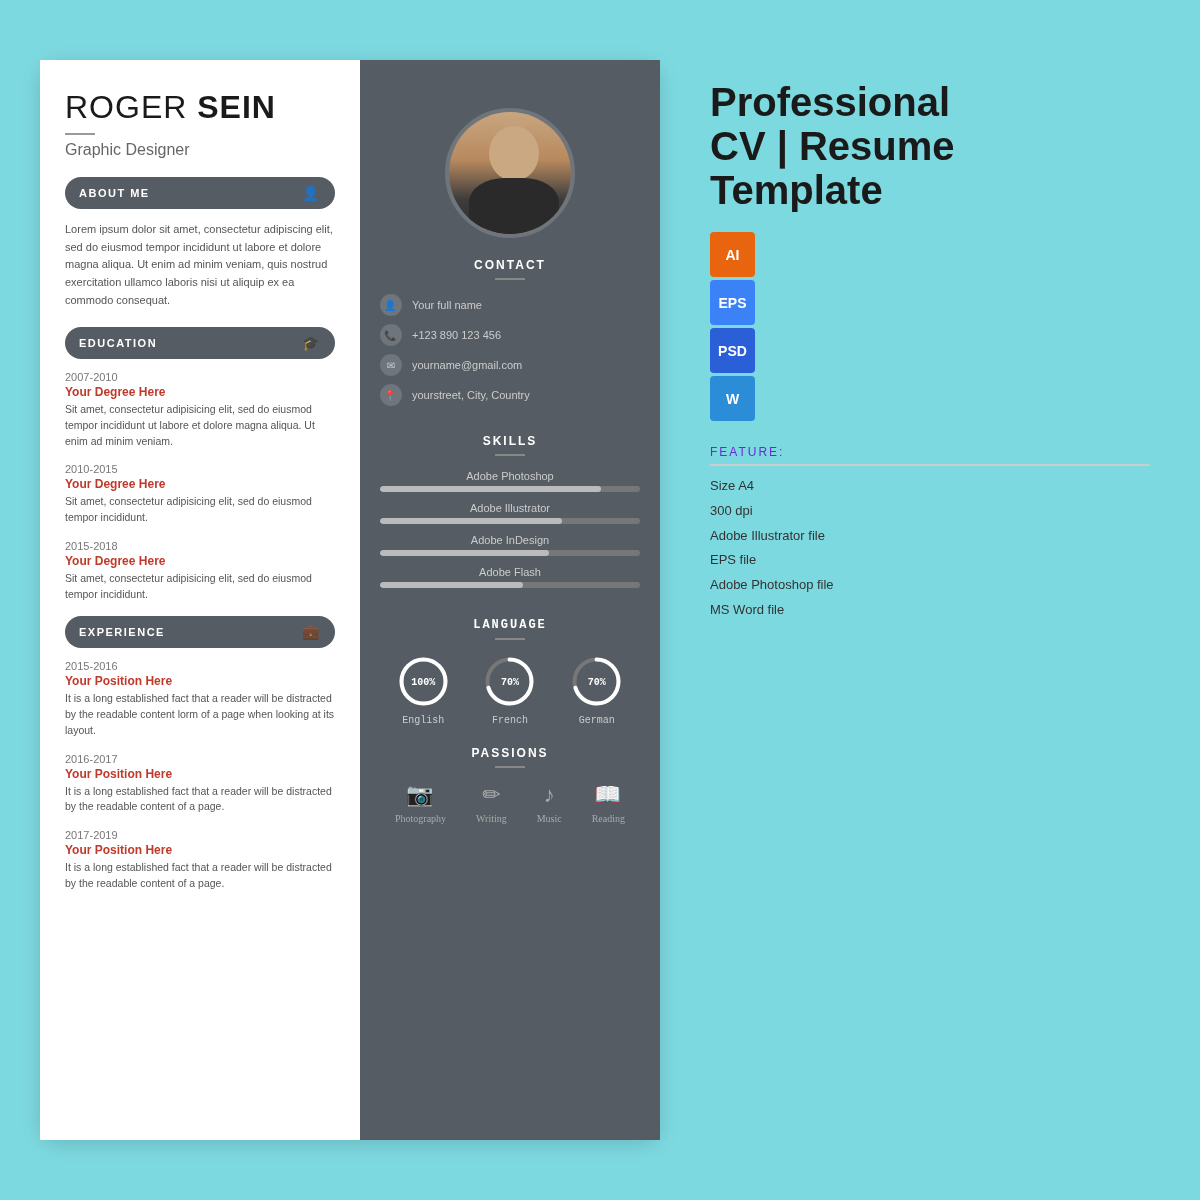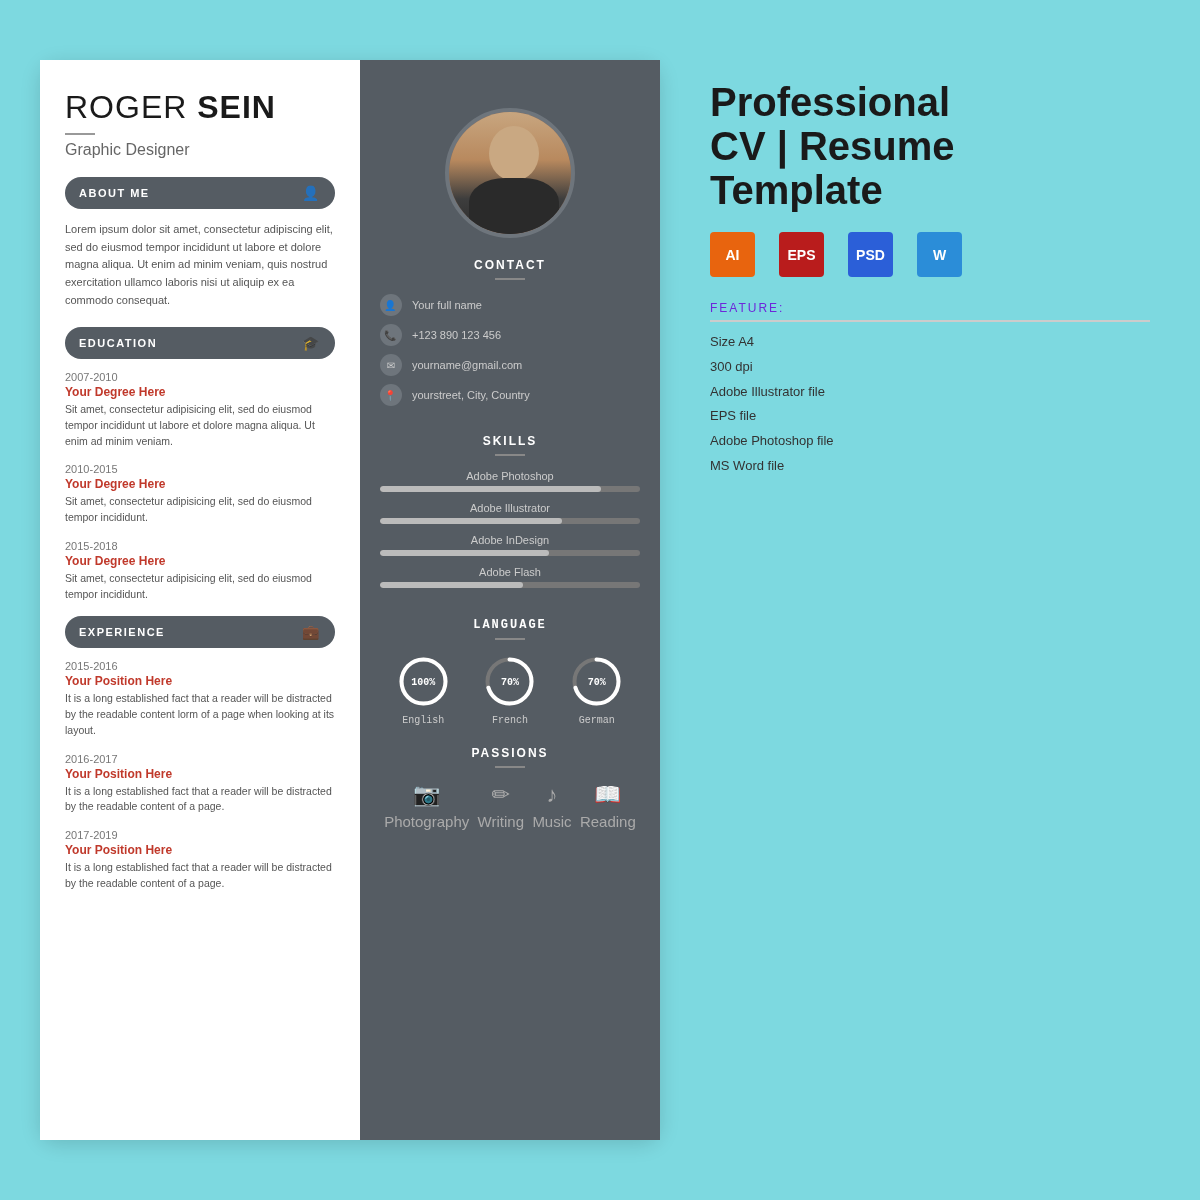--- a/index.html
+++ b/index.html
@@ -279,53 +279,55 @@
       display: flex;
       flex-direction: column;
       align-items: center;
       gap: 5px;
     }
     .passion-icon {
       font-size: 22px;
       color: #aaa;
     }
     .passion-label {
-      font-size: 15px;
+      font-size: 10px;
       color: #aaa;
+      font-family: Liberation Serif, serif;
     }
     
     .info-panel {
       flex: 1;
       padding: 20px 10px;
     }
     .info-title {
       font-size: 40px;
       font-weight: 900;
       color: #1a1a1a;
       line-height: 1.1;
       margin-bottom: 20px;
     }
     .format-badges {
       display: flex;
-      gap: 24px;
+      gap: 3px;
       margin-bottom: 24px;
+      flex-direction: column;
     }
     .badge {
       width: 45px;
       height: 45px;
       display: flex;
       align-items: center;
       justify-content: center;
       font-size: 14px;
       font-weight: 700;
       color: #fff;
       border-radius: 4px;
     }
     .badge-ai { background: #e8640e; }
-    .badge-eps { background: #b91c1c; }
+    .badge-eps { background: #3b82f6; }
     .badge-psd { background: #2b5fd8; }
     .badge-w { background: #2b8dd8; }
     .feature-label {
       font-size: 12px;
       font-weight: 400;
       color: #6d28d9;
       letter-spacing: 2px;
       margin-bottom: 10px;
       border-bottom: 2px solid #ccc;
       padding-bottom: 5px;

